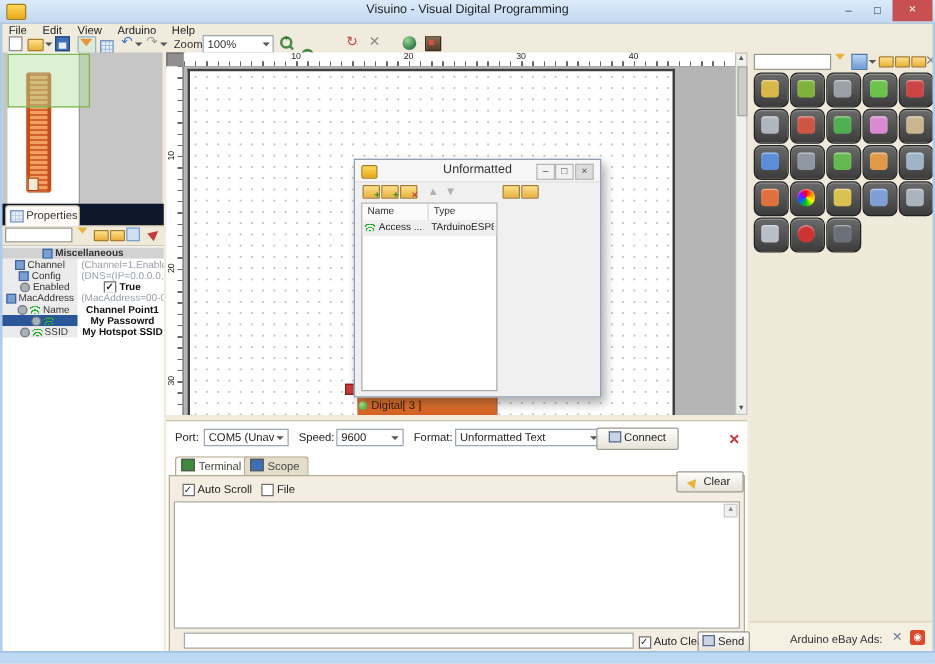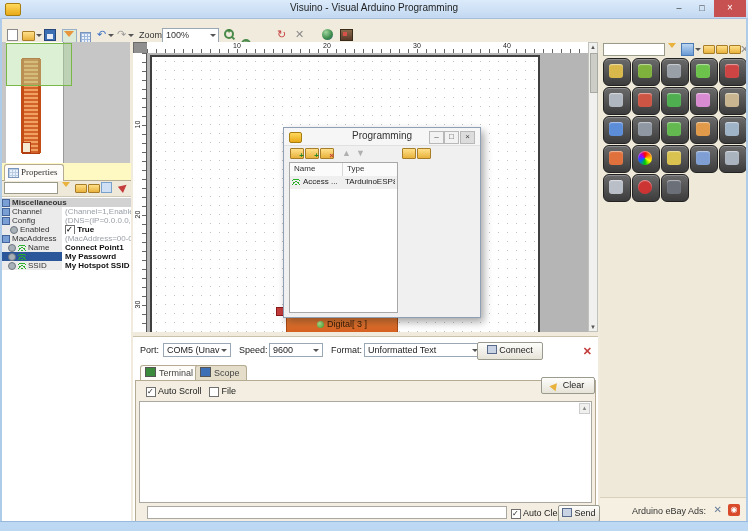--- a/index.html
+++ b/index.html
@@ -56,35 +56,35 @@
   
   #minimap{left:2px;top:42px;width:128px;height:121px;background:#c6c6c6;border-bottom:1px solid #a9a9a9;}
   #mm-page{left:4px;top:0;width:57px;height:121px;background:#fff;border-right:1px solid #999;}
   #mm-view{left:4px;top:1px;width:64px;height:41px;background:rgba(178,224,158,.45);border:1px solid #7ab648;}
   #mm-comp{left:20px;top:16px;width:16px;height:94px;border:1px solid #b03c10;
      background:repeating-linear-gradient(180deg,#d2622a 0 2px,#f0a060 2px 4px);}
   #mm-comp:before{content:"";position:absolute;left:-2px;top:0;width:3px;height:94px;background:#c24e16;}
   #mm-comp:after{content:"";position:absolute;right:-2px;top:0;width:3px;height:94px;background:#c24e16;}
   #mm-foot{left:20px;top:100px;width:7px;height:9px;background:#f4ead2;border:1px solid #b03c10;}
 
-  #propstabrow{left:0;top:163px;width:131px;height:17px;background:#fef9c3;border-bottom:1px solid #b5ab92;font-family:Liberation Serif, serif;}
+  #propstabrow{left:0;top:163px;width:131px;height:17px;background:#0f172a;border-bottom:1px solid #b5ab92;}
   #propstab{position:absolute;left:4px;top:1px;width:58px;height:16px;background:#fdfcf8;
      border:1px solid #b5ab92;border-bottom:none;border-radius:3px 3px 0 0;font-size:9px;line-height:15px;color:#333;}
   .grid9{display:inline-block;width:9px;height:8px;margin:3px 2px 0 3px;vertical-align:top;
      background:linear-gradient(#b8cce4 1px,transparent 1px) 0 0/3px 3px,
      linear-gradient(90deg,#b8cce4 1px,transparent 1px) 0 0/3px 3px,#e9f0fa;border:1px solid #7a95bb;}
   #propsbar{left:0;top:181px;width:131px;height:15px;background:#efe9da;}
   #propsearch{position:absolute;left:4px;top:1px;width:52px;height:10px;background:#fff;border:1px solid #9a9a8a;}
   .pbi{position:absolute;top:1px;width:11px;height:11px;}
   .minifunnel{width:0;height:0;border:4px solid transparent;border-top:5px solid #e8b23c;}
   .minifolder{width:10px;height:7px;margin-top:2px;background:linear-gradient(#ffe08a,#e8b23c);border:1px solid #a87d2a;border-radius:1px;}
   .listblue{width:9px;height:9px;background:#cfe0f5;border:1px solid #7aa0cc;}
   .redpin{width:0;height:0;border:4px solid transparent;border-left:8px solid #c43c3c;transform:rotate(-40deg);}
 
-  #propstree{left:0;top:196px;width:131px;height:325px;background:#fff;border-top:1px solid #cfc9b8;font-size:8px;}
+  #propstree{left:0;top:196px;width:131px;height:325px;background:#fff;border-top:1px solid #cfc9b8;font-size:8px;text-align:center;}
   .prow{position:absolute;left:0;width:131px;height:9px;line-height:9px;}
   .plab{position:absolute;left:0;top:0;width:62px;height:9px;background:#ebebeb;color:#333;padding-left:2px;box-sizing:border-box;}
   .pval{position:absolute;left:63px;top:0;width:68px;height:9px;background:#fff;color:#111;padding-left:2px;box-sizing:border-box;}
   .muted{color:#9aa0a8;}
   .boldv{font-weight:bold;color:#101010;}
   .cat .plab{width:131px;background:#d2d2d2;font-weight:bold;}
   .sel .plab{background:#2b579a;color:#fff;font-weight:bold;}
   .ti{display:inline-block;vertical-align:middle;margin-right:2px;}
   .cube{width:6px;height:6px;background:#7a9fd4;border:1px solid #44659c;}
   .gear{width:6px;height:6px;border-radius:50%;background:#a8b0b8;border:1px solid #707880;}
@@ -103,21 +103,21 @@
      background-size:4px 100%;background-position:9px 0;background-repeat:no-repeat;font-size:7px;color:#222;}
   .vnum{position:absolute;left:1px;transform:rotate(-90deg);transform-origin:center;}
   #canvas{left:147px;top:53px;width:441px;height:279px;background:#b5b5b5;overflow:hidden;}
   #sheet{position:absolute;left:3px;top:2px;width:390px;height:277px;background:#fff;
      border:2px solid #3f3f3f;border-bottom:none;box-sizing:border-box;
      background-image:radial-gradient(circle,#c3c3c3 0.8px,transparent 1px);background-size:9px 9px;}
   #comp-head{left:137px;top:254px;width:62px;height:8px;background:#d96326;border:1px solid #a84a15;
      font-size:6px;color:#fff;line-height:7px;padding-left:10px;box-sizing:border-box;}
   #comp-head-ic{left:129px;top:254px;width:7px;height:7px;background:#c43c3c;border:1px solid #8a1a1a;}
   #comp-bar{left:139px;top:262px;width:110px;height:17px;background:linear-gradient(#e8823c,#d55f1f);
-     border:1px solid #a84a15;font-size:9px;color:#3c2008;line-height:16px;text-align:center;}
+     border:1px solid #a84a15;font-size:9px;color:#3c2008;line-height:16px;}
   .greendot{display:inline-block;width:7px;height:7px;border-radius:50%;background:radial-gradient(circle at 35% 30%,#bff09a,#3c9a2a);vertical-align:middle;margin-right:3px;}
   #vscroll{left:588px;top:42px;width:10px;height:290px;background:#f0f0ee;border:1px solid #c2c2bc;box-sizing:border-box;}
   .sarr{position:absolute;left:0;width:8px;text-align:center;font-size:6px;color:#555;}
   #vthumb{position:absolute;left:1px;top:10px;width:6px;height:38px;background:#cdcdc7;border:1px solid #a8a8a2;}
 
   
   #dlg{left:283px;top:127px;width:196px;height:189px;background:#f0f0f0;border:1px solid #8fa0b5;
      box-shadow:3px 4px 8px rgba(0,0,0,.35);}
   #dlg-title{position:absolute;left:0;top:0;width:100%;height:17px;background:#f6f6f6;border-bottom:1px solid #e0e0e0;
      font-size:10px;color:#333;text-align:center;line-height:16px;}
@@ -175,26 +175,33 @@
   #sendbtn{left:419px;top:-1px;width:40px;height:15px;}
   .sendic{display:inline-block;width:8px;height:7px;background:#c8d4e4;border:1px solid #5a6a8a;vertical-align:-1px;margin-right:2px;}
 </style>
 </head>
 <body>
 
 <div id="win">
 
   <div class="abs" id="titlebar">
     <div class="abs" id="appicon"></div>
-    <div class="abs nowrap" id="title">Visuino - Visual Arduino Programming</div>
+    <div class="abs nowrap" id="title">Visuino - Visual Digital Programming</div>
     <div class="abs wbtn" id="btn-min">–</div>
     <div class="abs wbtn" id="btn-max">□</div>
     <div class="abs wbtn" id="btn-close">×</div>
   </div>
 
+  <div class="abs" id="menubar">
+    <span class="mitem">File</span>
+    <span class="mitem">Edit</span>
+    <span class="mitem">View</span>
+    <span class="mitem">Arduino</span>
+    <span class="mitem">Help</span>
+  </div>
 
   <div class="abs" id="toolbar">
     <div class="tbi page-ic" style="left:5px"></div>
     <div class="tbi folder-ic" style="left:20px"></div>
     <div class="dd3" style="left:34px;top:6px"></div>
     <div class="tbi save-ic" style="left:42px"></div>
     <div class="tbi tglbtn" style="left:60px">
         <div class="funnel"></div>
       </div>
     <div class="tbi tglbtn off" style="left:75px">
@@ -267,21 +274,21 @@
     <div class="prow" style="top:28px">
       <div class="plab" style="padding-left:10px"><span class="ti gear"></span><span>Enabled</span></div>
       <div class="pval boldv"><span class="cb on"></span> <span>True</span></div>
     </div>
     <div class="prow" style="top:37px">
       <div class="plab"><span class="ti cube"></span><span>MacAddress</span></div>
       <div class="pval muted nowrap">(MacAddress=00-0...</div>
     </div>
     <div class="prow" style="top:46px">
       <div class="plab" style="padding-left:8px"><span class="ti gear"></span><span class="ti wifi"></span><span>Name</span></div>
-      <div class="pval boldv nowrap">Connect Point1</div>
+      <div class="pval boldv nowrap">Channel Point1</div>
     </div>
     <div class="prow sel" style="top:55px">
       <div class="plab" style="padding-left:8px"><span class="ti gear"></span><span class="ti wifi"></span><span>Password</span></div>
       <div class="pval boldv nowrap">My Passowrd</div>
     </div>
     <div class="prow" style="top:64px">
       <div class="plab" style="padding-left:8px"><span class="ti gear"></span><span class="ti wifi"></span><span>SSID</span></div>
       <div class="pval boldv nowrap">My Hotspot SSID</div>
     </div>
   </div>
@@ -447,21 +454,21 @@
         <div id="sendinput"></div>
         <span class="cblbl" style="left:372px;top:2px"><span class="cb on"></span> <span>Auto Clear</span></span>
         <div class="btn" id="sendbtn"><span class="sendic"></span><span>Send</span></div>
       </div>
     </div>
   </div>
 
   <div class="abs" id="dlg">
     <div id="dlg-title">
       <div id="dlg-ico"></div>
-      <span>Programming</span>
+      <span>Unformatted</span>
       <div class="dbtn" id="dlg-min">–</div>
       <div class="dbtn" id="dlg-max">□</div>
       <div class="dbtn" id="dlg-close">×</div>
     </div>
     <div class="dfold" style="left:6px">
         <b style="color:#2a8a2a">+</b>
       </div>
     <div class="dfold" style="left:21px">
         <b style="color:#2a8a2a">+</b>
       </div>

